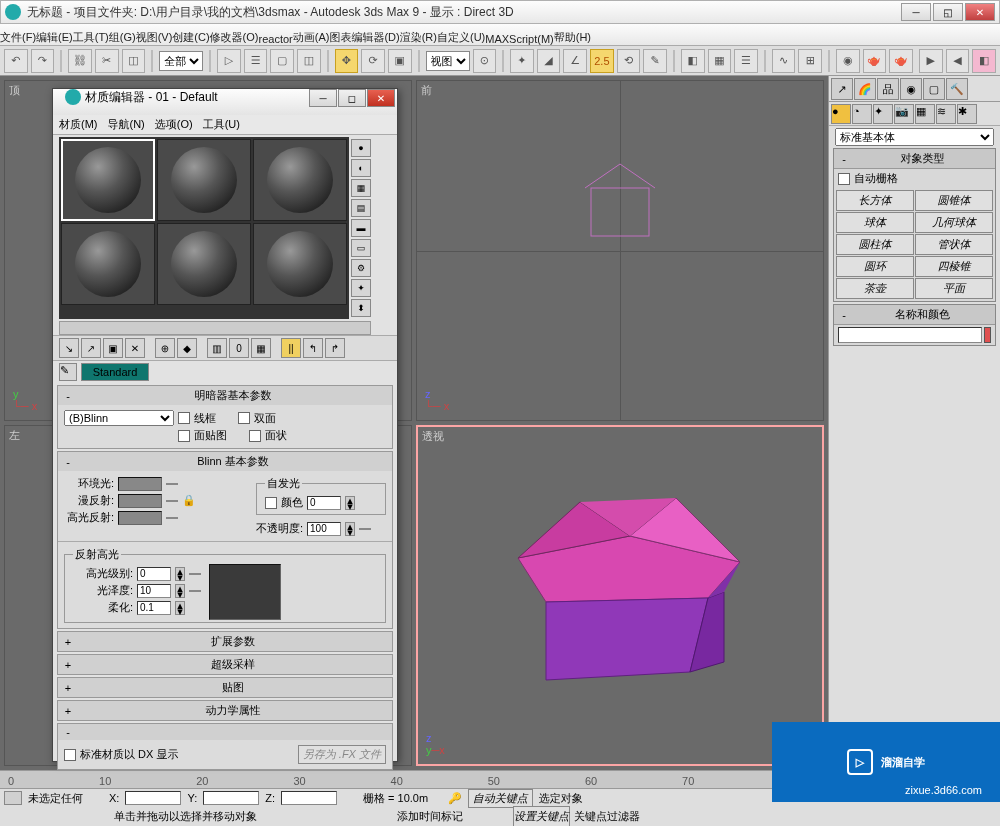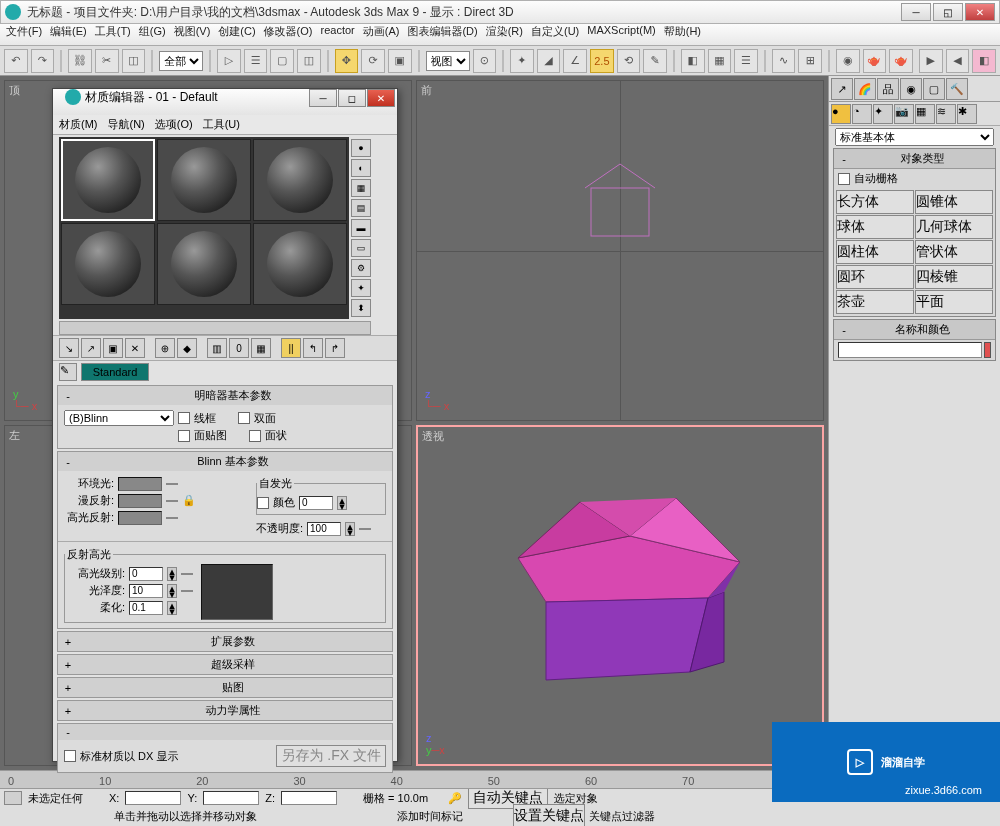--- a/index.html
+++ b/index.html
@@ -5,21 +5,21 @@
 * { margin: 0; padding: 0; box-sizing: border-box; font-family: "Microsoft YaHei", Arial, sans-serif; font-size: 11px; }
 body { background: #c0c0c0; width: 1000px; height: 826px; overflow: hidden; position: relative; }
 
 .titlebar { height: 24px; background: linear-gradient(#fdfdfd, #e8e8e8); border: 1px solid #b0b0b0; display: flex; align-items: center; padding-left: 4px; }
 .titlebar .icon { width: 16px; height: 16px; background: #2aa; border-radius: 50%; margin-right: 6px; }
 .titlebar .title-text { flex: 1; color: #333; font-size: 12px; }
 .win-btns { display: flex; margin-right: 4px; gap: 2px;}
 .win-btn { width: 30px; height: 18px; background: linear-gradient(#f5f5f5,#dcdcdc); border: 1px solid #9a9a9a; display:flex; align-items:center; justify-content:center; font-size:10px;}
 .win-close { background: linear-gradient(#f08080,#c04040); color:#fff; }
 
-.menubar { height: 22px; background: linear-gradient(#fcfcfc,#e8e8e8); display: flex; align-items: flex-start; padding-left: 6px; gap: 8px; border-bottom:1px solid #aaa;}
+.menubar { height: 22px; background: linear-gradient(#fcfcfc,#e8e8e8); display: flex; align-items: flex-end; border-bottom:1px solid #aaa;}
 .menubar span { color: #222; cursor: default; }
 
 .toolbar { height: 30px; background: #dedede; border-bottom: 1px solid #999; display: flex; align-items: center; padding: 0 4px; gap: 3px; }
 .toolbar .tb { width: 24px; height: 24px; background: #e4e4e4; border: 1px solid #aaa; display:flex; align-items:center; justify-content:center; font-size:11px; color:#555;}
 .toolbar .tb.active { background: #f5d76e; border-color:#c8a020; }
 .toolbar .sep { width: 2px; height: 22px; background: #bbb; margin: 0 3px; }
 .toolbar select { height: 20px; font-size:11px; background:#fff; border:1px solid #888;}
 
 .workspace { position: absolute; top: 76px; left: 0; right: 0; bottom: 56px; display: flex; }
 .viewports { flex: 1; background: #6a6a6a; position: relative; display: grid; grid-template-columns: 1fr 1fr; grid-template-rows: 1fr 1fr; gap: 4px; padding: 4px;}
@@ -33,21 +33,21 @@
 .rp-tabs { height: 26px; display:flex; gap:1px; padding:2px; border-bottom:1px solid #999;}
 .rp-tabs .tab { width:22px; height:22px; background:#d0d0d0; border:1px solid #888; display:flex; align-items:center; justify-content:center;}
 .rp-row { height:24px; display:flex; gap:1px; padding:2px; border-bottom:1px solid #aaa; align-items:center;}
 .rp-row .tab{ width:20px; height:20px; background:#d0d0d0; border:1px solid #888;}
 .rp-dropdown { margin:2px 6px; }
 .rp-dropdown select { width:100%; height:18px; font-size:11px;}
 .rp-rollout { margin:2px 4px; border:1px solid #888; background:#d8d8d8;}
 .rp-rollout-header { background:#c8c8c8; padding:2px 4px; display:flex; align-items:center; font-size:11px; border-bottom:1px solid #999;}
 .rp-rollout-header .toggle{ width:12px; margin-right:4px; text-align:center;}
 .rp-grid { display:grid; grid-template-columns:1fr 1fr; gap:1px; padding:2px;}
-.rp-btn { background:#e0e0e0; border:1px solid #888; padding:2px 0; text-align:left; font-size:14px;}
+.rp-btn { background:#e0e0e0; border:1px solid #888; padding:2px 0; text-align:center; font-size:11px;font-style:italic;}
 .rp-chk { padding:2px 4px; font-size:11px; display:flex; align-items:center; gap:4px;}
 .name-row { display:flex; padding:2px 4px; gap:2px;}
 .name-row input{ flex:1; height:16px; background:#fff; border:1px inset #888;}
 .color-sw { width:22px; height:16px; background:#e05050; border:1px solid #555;}
 
 .bottom-bar { position:absolute; bottom:0; left:0; right:0; height:56px; background:#dedede; border-top:1px solid #999;}
 .timeline { height:18px; background:#c8c8c8; border-bottom:1px solid #999; position:relative;}
 .timeline .ticks { display:flex; justify-content:space-between; padding:0 8px; color:#555; font-size:9px; padding-top:4px;}
 .status-row { display:flex; align-items:center; height:18px; padding:0 4px; gap:6px; font-size:11px;}
 .status-row input { width:56px; height:14px; border:1px inset #888; font-size:10px;}
@@ -86,21 +86,21 @@
 .rollout-hd .tt{ flex:1; text-align:center;}
 .rollout-body { padding:3px 6px;}
 .param-row { display:flex; align-items:center; gap:4px; font-size:11px; margin:2px 0;}
 .param-row label{ width:50px; text-align:right;}
 .swatch{ width:44px; height:14px; background:#888; border:1px inset #666;}
 .spinner{ width:34px; height:14px; background:#fff; border:1px inset #888; font-size:10px; padding-left:2px;}
 .spin-btns{ width:10px; height:14px; background:#ccc; border:1px solid #888; font-size:7px; display:flex; flex-direction:column;}
 .spin-btns div{flex:1; text-align:center; line-height:6px;}
 .specular-preview{ width:72px; height:56px; background:#3a3a3a; border:1px inset #666; margin-left:8px;}
 .chk{ width:12px; height:12px; border:1px solid #666; background:#fff;}
-fieldset{ border:1px solid #999; padding:2px 0; margin:2px 0;}
+fieldset{ border:1px solid #999; padding:2px 8px; margin:2px 0;}
 legend{ font-size:11px; padding:0 2px;}
 </style>
 </head>
 <body>
 
 <div class="titlebar">
   <div class="icon"></div>
   <div class="title-text">无标题    - 项目文件夹: D:\用户目录\我的文档\3dsmax    - Autodesk 3ds Max 9    - 显示 : Direct 3D</div>
   <div class="win-btns">
     <div class="win-btn">─</div>

